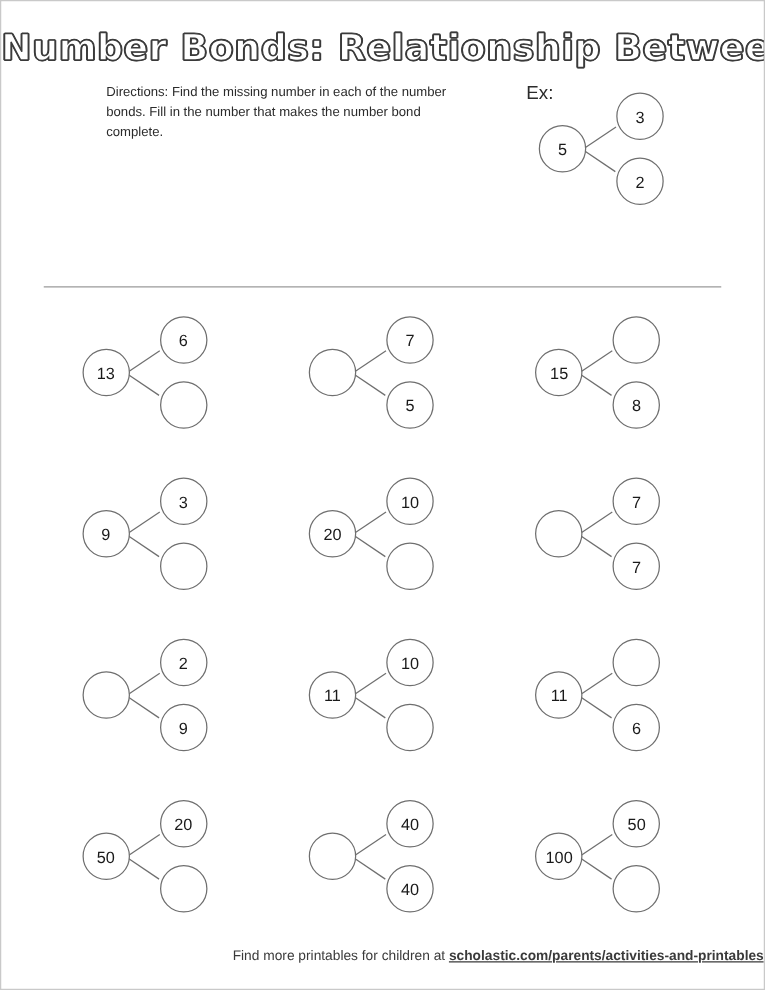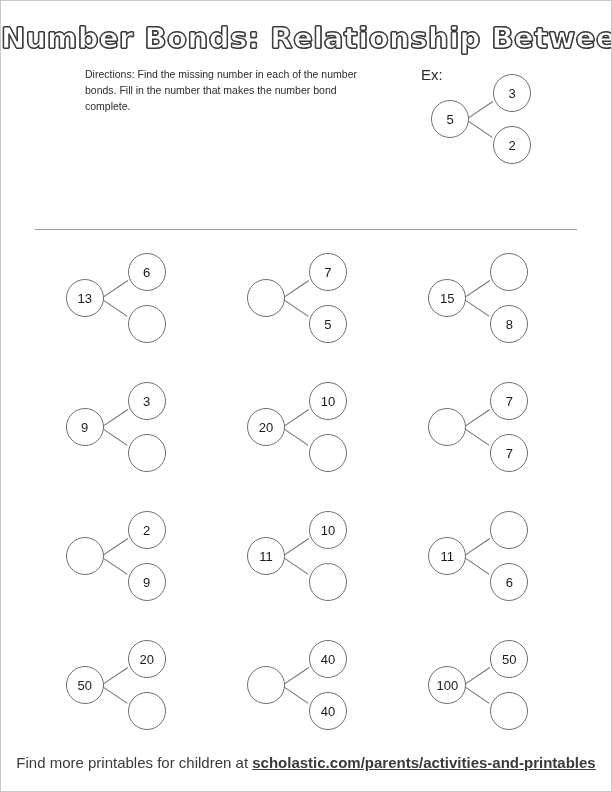--- a/index.html
+++ b/index.html
@@ -130,22 +130,22 @@
   }
   .link.up   { left: 35px; top: 45px; width: 32px; transform: rotate(-34deg); }
   .link.down { left: 35px; top: 45px; width: 32px; transform: rotate(34deg); }
 
   
   .footer {
     position: absolute;
     left: 0;
     right: 0;
     bottom: 20px;
-    text-align: center;
-    font-size: 15px;
+    text-align: right;
+    font-size: 11px;
     color: #3a3a3a;
   }
   .footer .url {
     font-weight: bold;
     text-decoration: underline;
   }
 </style>
 </head>
 <body>
 

